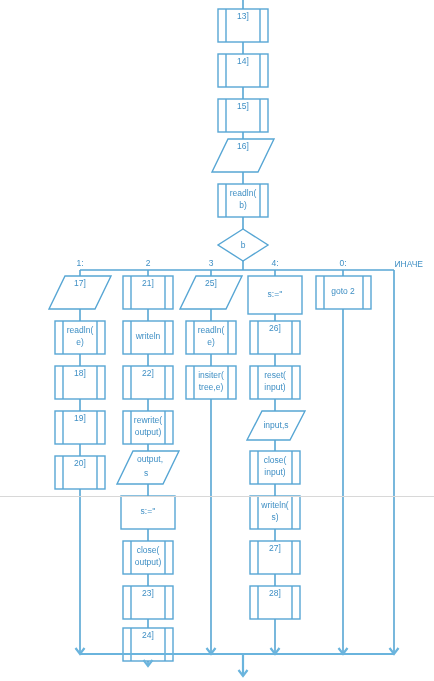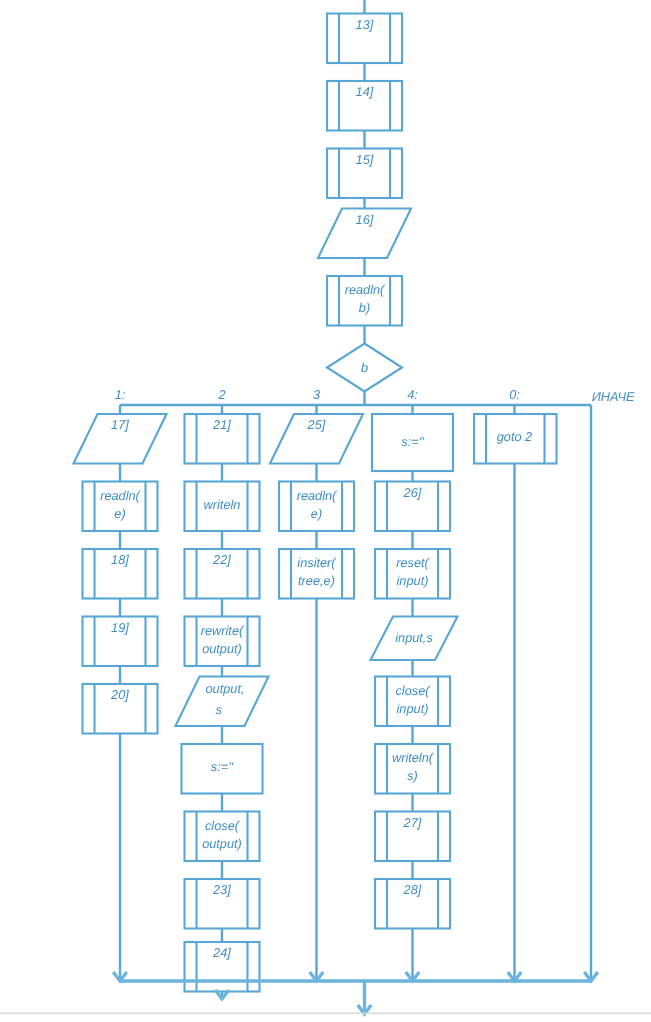--- a/index.html
+++ b/index.html
@@ -9,22 +9,21 @@
   }
   body {
     width: 434px;
     height: 681px;
     font-family: "Liberation Sans", sans-serif;
     overflow: hidden;
   }
   #canvas-wrap {
     position: relative;
     width: 434px;
-    height: 676px;
-    font-style: italic;
+    height: 497px;
   }
   svg#flowchart {
     position: absolute;
     left: 0;
     top: 0;
     display: block;
   }
   .node-shape {
     fill: #ffffff;
     stroke: #57a6d4;

